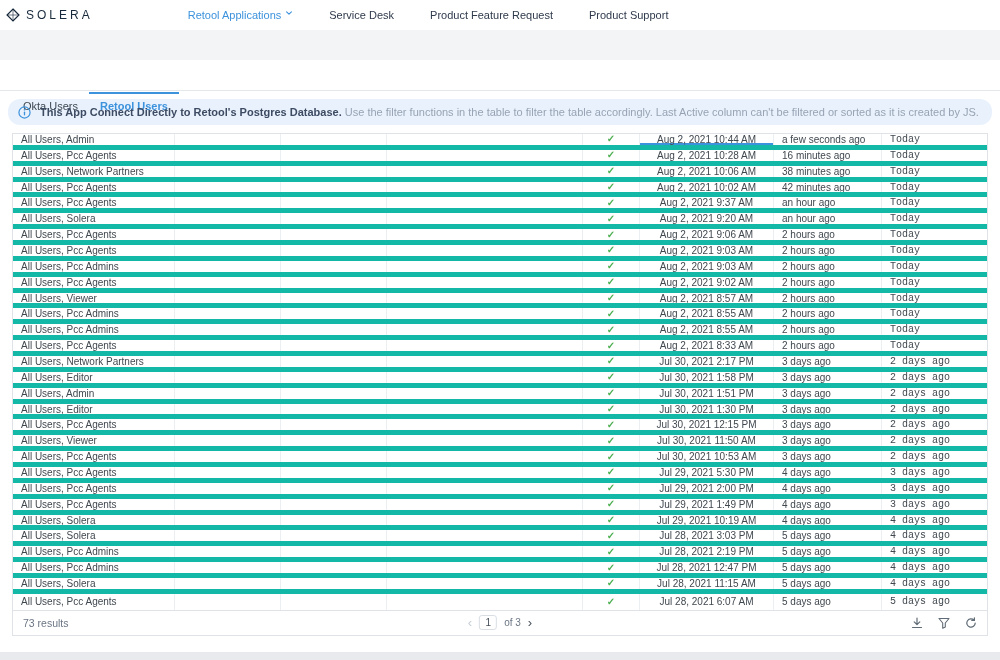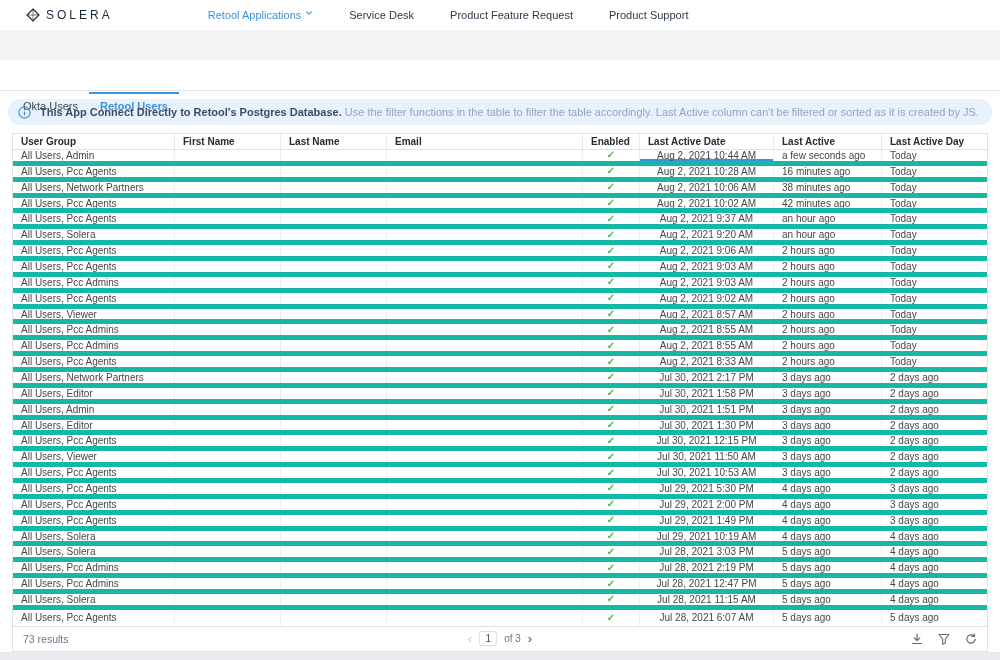--- a/index.html
+++ b/index.html
@@ -1,21 +1,21 @@
 <!DOCTYPE html>
 <html style="--accent: #3c92dc;"><head>
 <meta charset="utf-8">
 <style>
   * { margin:0; padding:0; box-sizing:border-box; }
   html,body { width:1000px; height:660px; overflow:hidden; }
   body { font-family:"Liberation Sans", sans-serif; background:#e8eaed; }
   .app { background:#fff; width:1000px; height:652px; }
 
   
-  .navbar { height:30px; display:flex; align-items:center; padding:0 26px; background:#fff; }
+  .navbar { height:30px; display:flex; align-items:center; padding:0 6px; background:#fff; }
   .brand { display:flex; align-items:center; gap:6px; cursor:pointer; }
   .brand-text { font-size:12px; font-weight:500; letter-spacing:3px; color:#17293b; }
   .nav-items { display:flex; align-items:center; gap:36px; margin-left:95px; }
   .nav-link { font-size:11px; color:#2f3a4b; cursor:pointer; display:flex; align-items:flex-start; gap:4px; white-space:nowrap; }
   .nav-link.active { color:var(--accent); }
 
   .gray-band { height:30px; background:#f3f4f6; }
 
   
   .tabbar { height:31px; display:flex; align-items:stretch; padding-left:12px; border-bottom:1px solid #e4e7eb; background:#fff; }
@@ -28,21 +28,21 @@
 
   
   .table { margin:0 12px; border:1px solid #dfe3e8; background:#fff; }
   .thead, .tr { display:grid; grid-template-columns:162px 106px 106px 196px 57px 134px 108px 1fr; }
   .thead { height:16px; border-bottom:1px solid #dfe3e8; }
   .th { font-size:10px; font-weight:700; color:#242d35; padding:0 8px; display:flex; align-items:center; border-right:1px solid #e8ebee; white-space:nowrap; overflow:hidden; cursor:pointer; }
   .th:last-child { border-right:none; }
   .tr { height:15.87px; border-bottom:5px solid #14b8a6; }
   .tbody .tr:last-child { border-bottom:none; }
   .td { font-size:10px; color:#40484f; padding:0 8px; display:flex; align-items:center; border-right:1px solid #eceff2; white-space:nowrap; overflow:hidden; cursor:default; }
-  .td:last-child { border-right:none; }
+  .td:last-child { border-right:none;font-family:Liberation Mono, monospace; }
   .cell-center { justify-content:center; }
   .td.selected { box-shadow:inset 0 -2px 0 var(--accent); }
   .check { color:#4caf50; font-weight:700; font-size:10px; line-height:1; }
 
   
   .tfoot { height:21px; border-top:1px solid #dfe3e8; display:flex; align-items:center; padding:12px 10px; font-size:10.5px; color:#6b7684; position:relative; background:#fff; }
   .pagination { position:absolute; left:50%; transform:translateX(-50%); display:flex; align-items:center; gap:7px; }
   .pg-chevron { font-size:13px; line-height:1; cursor:pointer; }
   .pg-chevron.disabled { color:#c4cdd5; cursor:default; }
   .pg-chevron.enabled { color:#454f5b; }
@@ -97,30 +97,20 @@
       <circle cx="7" cy="4" r="0.9" fill="#3c92dc"></circle>
     </svg>
     <div>
       <strong>This App Connect Directly to Retool's Postgres Database.</strong>
       <span> </span>
       <span>Use the filter functions in the table to filter the table accordingly. Last Active column can't be filtered or sorted as it is created by JS.</span>
     </div>
   </div>
 
   <div class="table">
-    <div class="thead">
-      <div class="th">User Group</div>
-      <div class="th">First Name</div>
-      <div class="th">Last Name</div>
-      <div class="th">Email</div>
-      <div class="th">Enabled</div>
-      <div class="th">Last Active Date</div>
-      <div class="th">Last Active</div>
-      <div class="th">Last Active Day</div>
-    </div>
 
     <div class="tbody">
         <div class="tr">
           <div class="td">All Users, Admin</div>
           <div class="td"></div>
           <div class="td"></div>
           <div class="td"></div>
           <div class="td cell-center">
             <span class="check">✓</span>
           </div>

